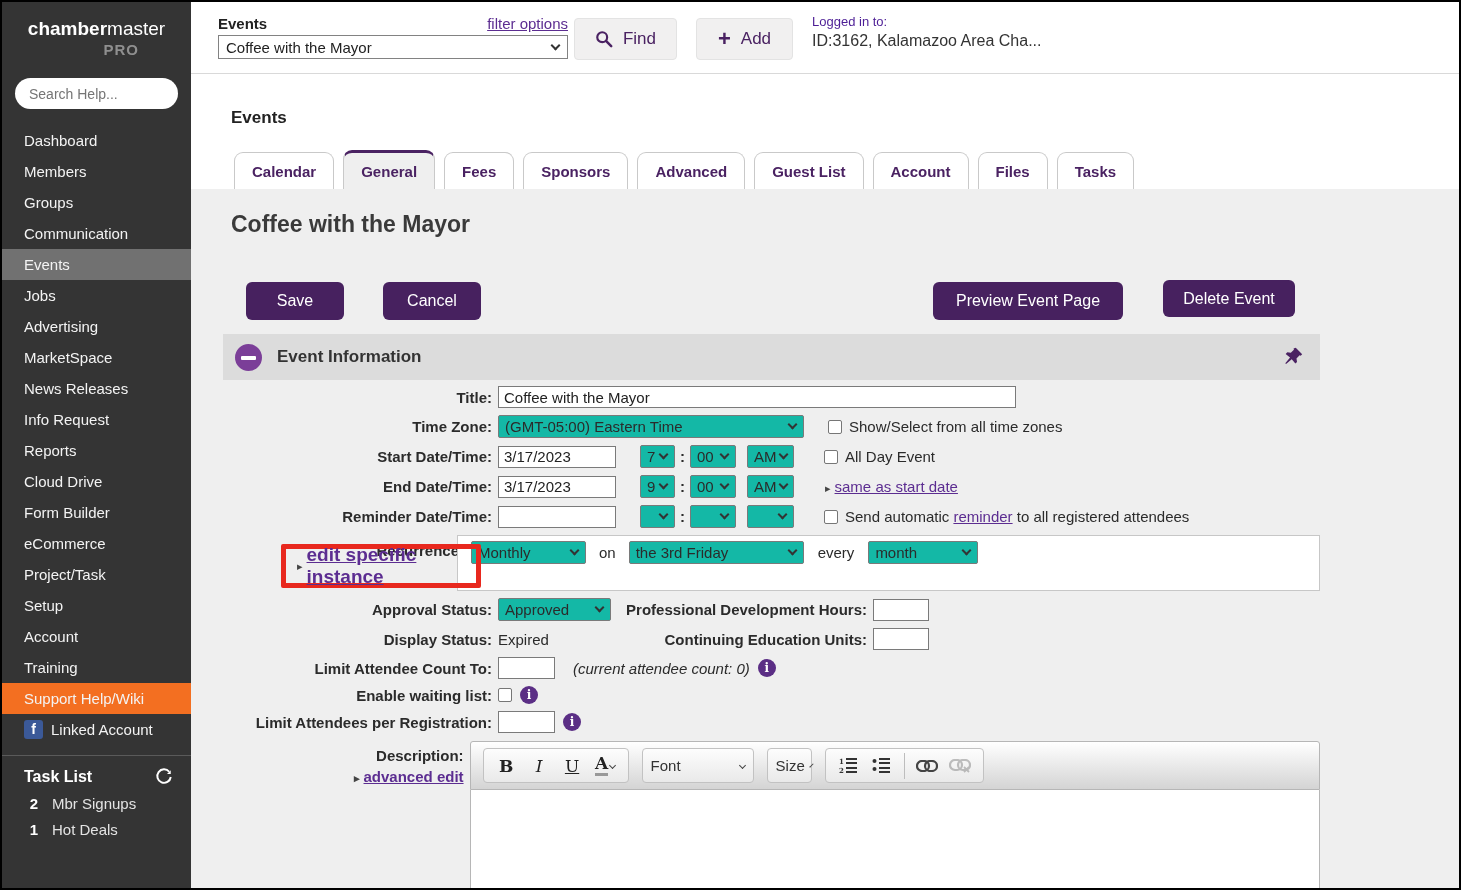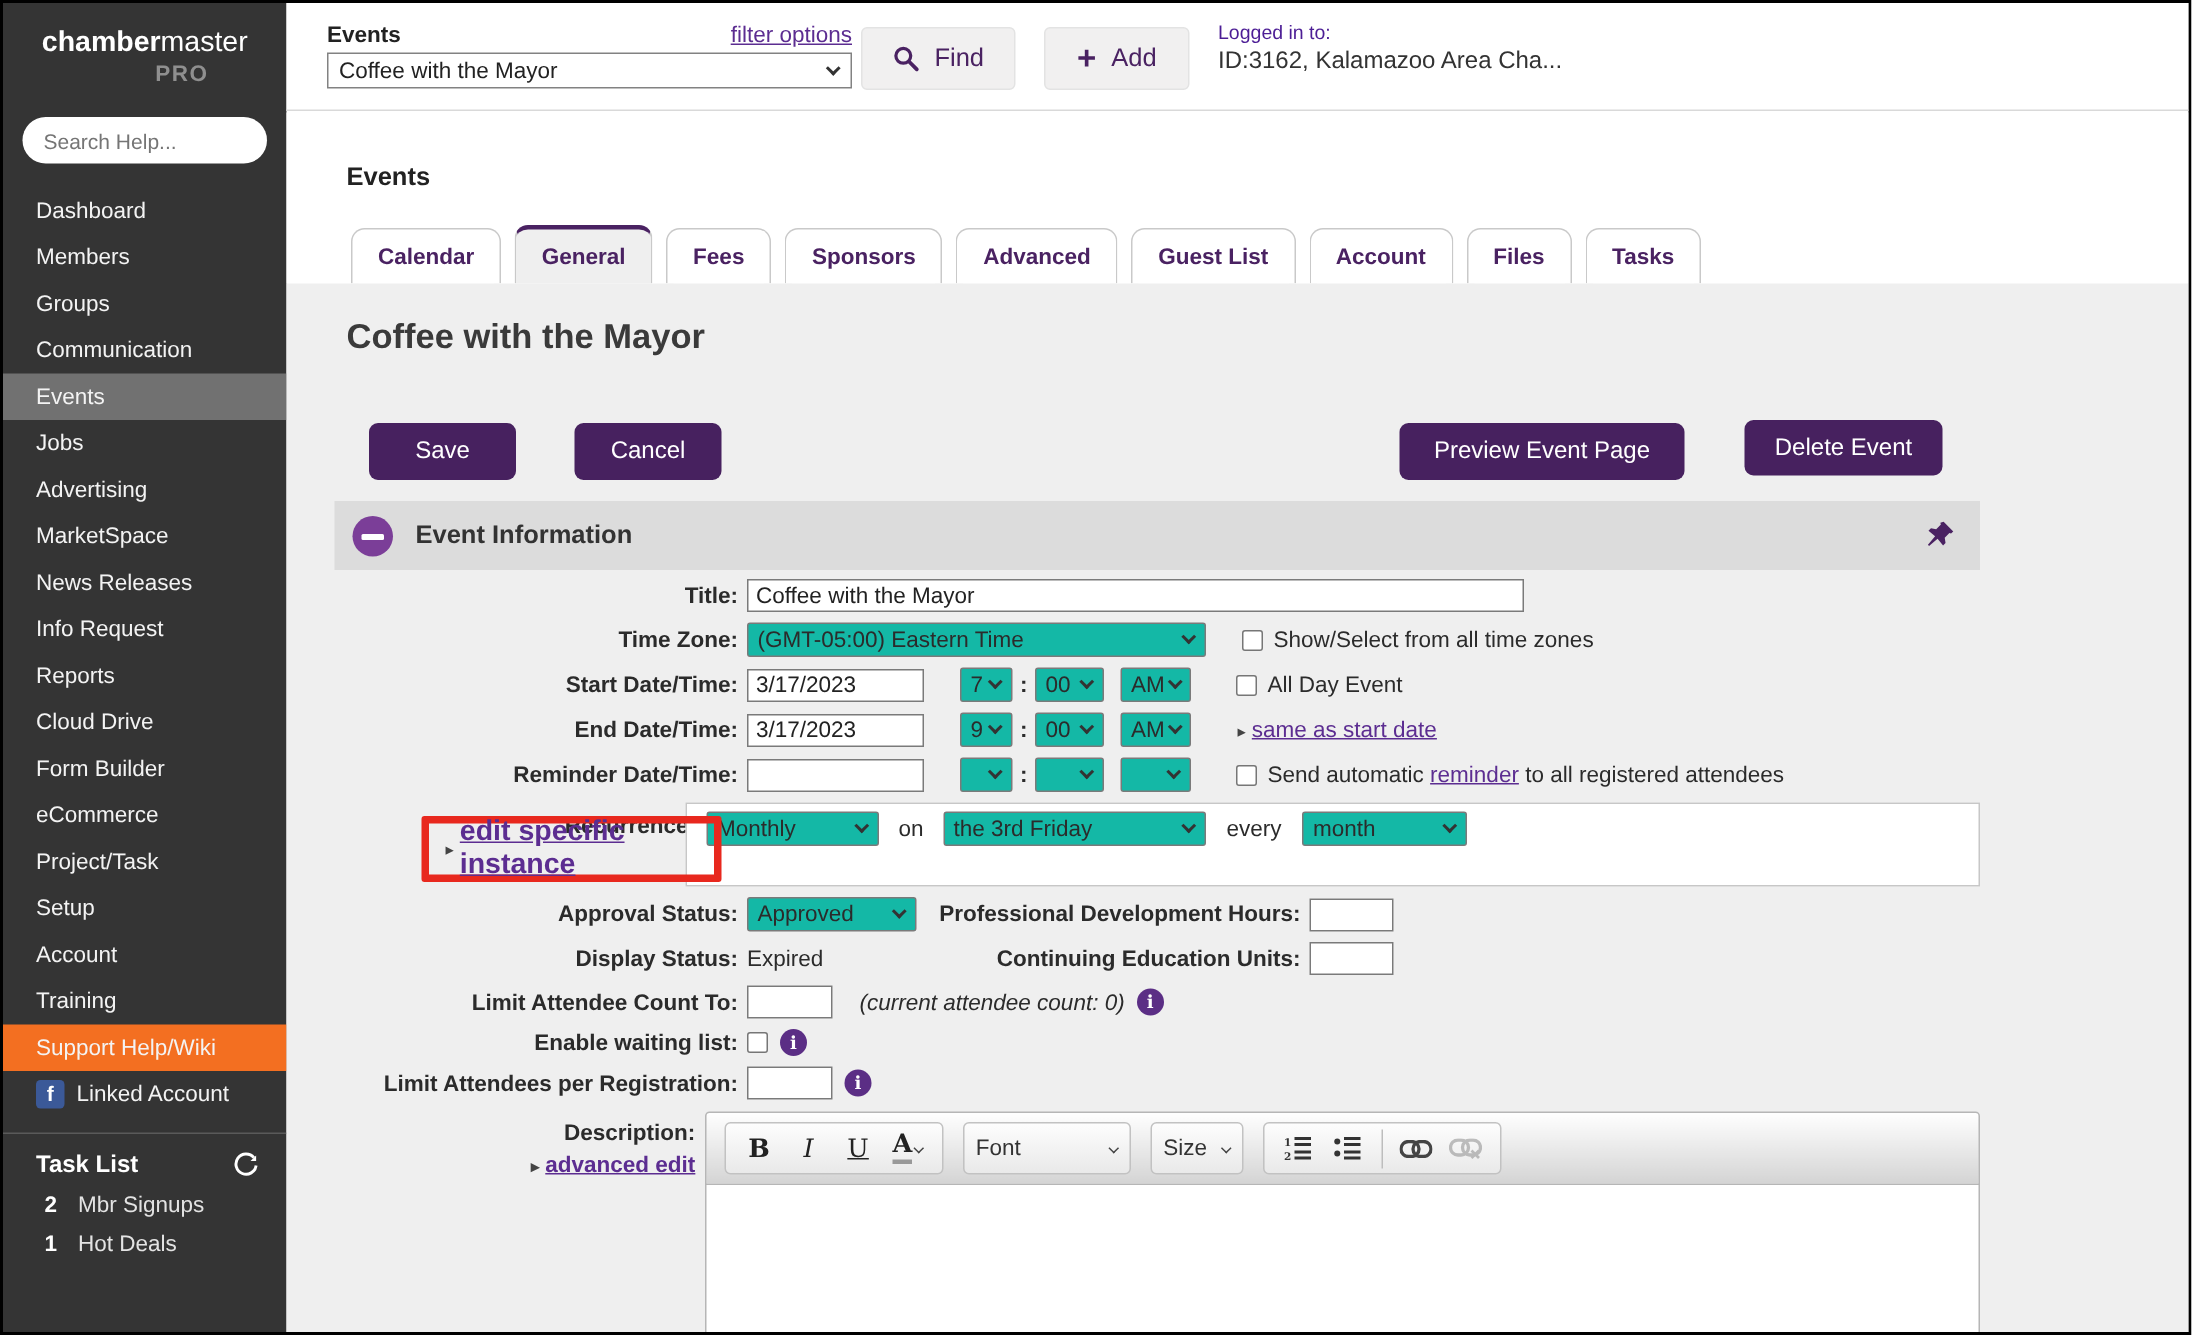--- a/index.html
+++ b/index.html
@@ -110,21 +110,21 @@
   .ed-toolbar { height:49px; background:linear-gradient(#ffffff,#d4d4d4); border:1px solid #b6b6b6; border-radius:3px 3px 0 0; display:flex; align-items:center; padding-left:12px; gap:13px; }
   .ed-group { height:35px; border:1px solid #c2c2c2; border-radius:4px; background:linear-gradient(#fdfdfd,#e9e9e9); display:flex; align-items:center; padding:0 8px; gap:4px; }
   .ed-btn { width:29px; height:29px; display:flex; align-items:center; justify-content:center; font-family:"DejaVu Serif",serif; font-size:17px; color:#222; cursor:pointer; }
   .ed-b { font-weight:bold; }
   .ed-i { font-style:italic; }
   .ed-u { text-decoration:underline; }
   .ed-a { font-weight:bold; border-bottom:3px solid #999; line-height:1; padding-bottom:1px; }
   .mini-caret { width:5px; height:5px; border-right:1.5px solid #444; border-bottom:1.5px solid #444; transform:rotate(45deg); margin-left:2px; }
   .ed-dd { display:flex; align-items:center; justify-content:space-between; font-size:15px; color:#333; cursor:pointer; }
   .ed-dd.font { width:112px; }
-  .ed-dd.size { width:62px; }
+  .ed-dd.size { width:45px; }
   .ed-sep { width:1px; height:26px; background:#bdbdbd; margin:0 4px; }
   .ed-body { height:104px; background:#fff; border:1px solid #b6b6b6; border-top:none; }
   .dim { opacity:.45; }
 </style>
 </head>
 <body>
 
 <div class="screen">
 
   <div class="sidebar">

